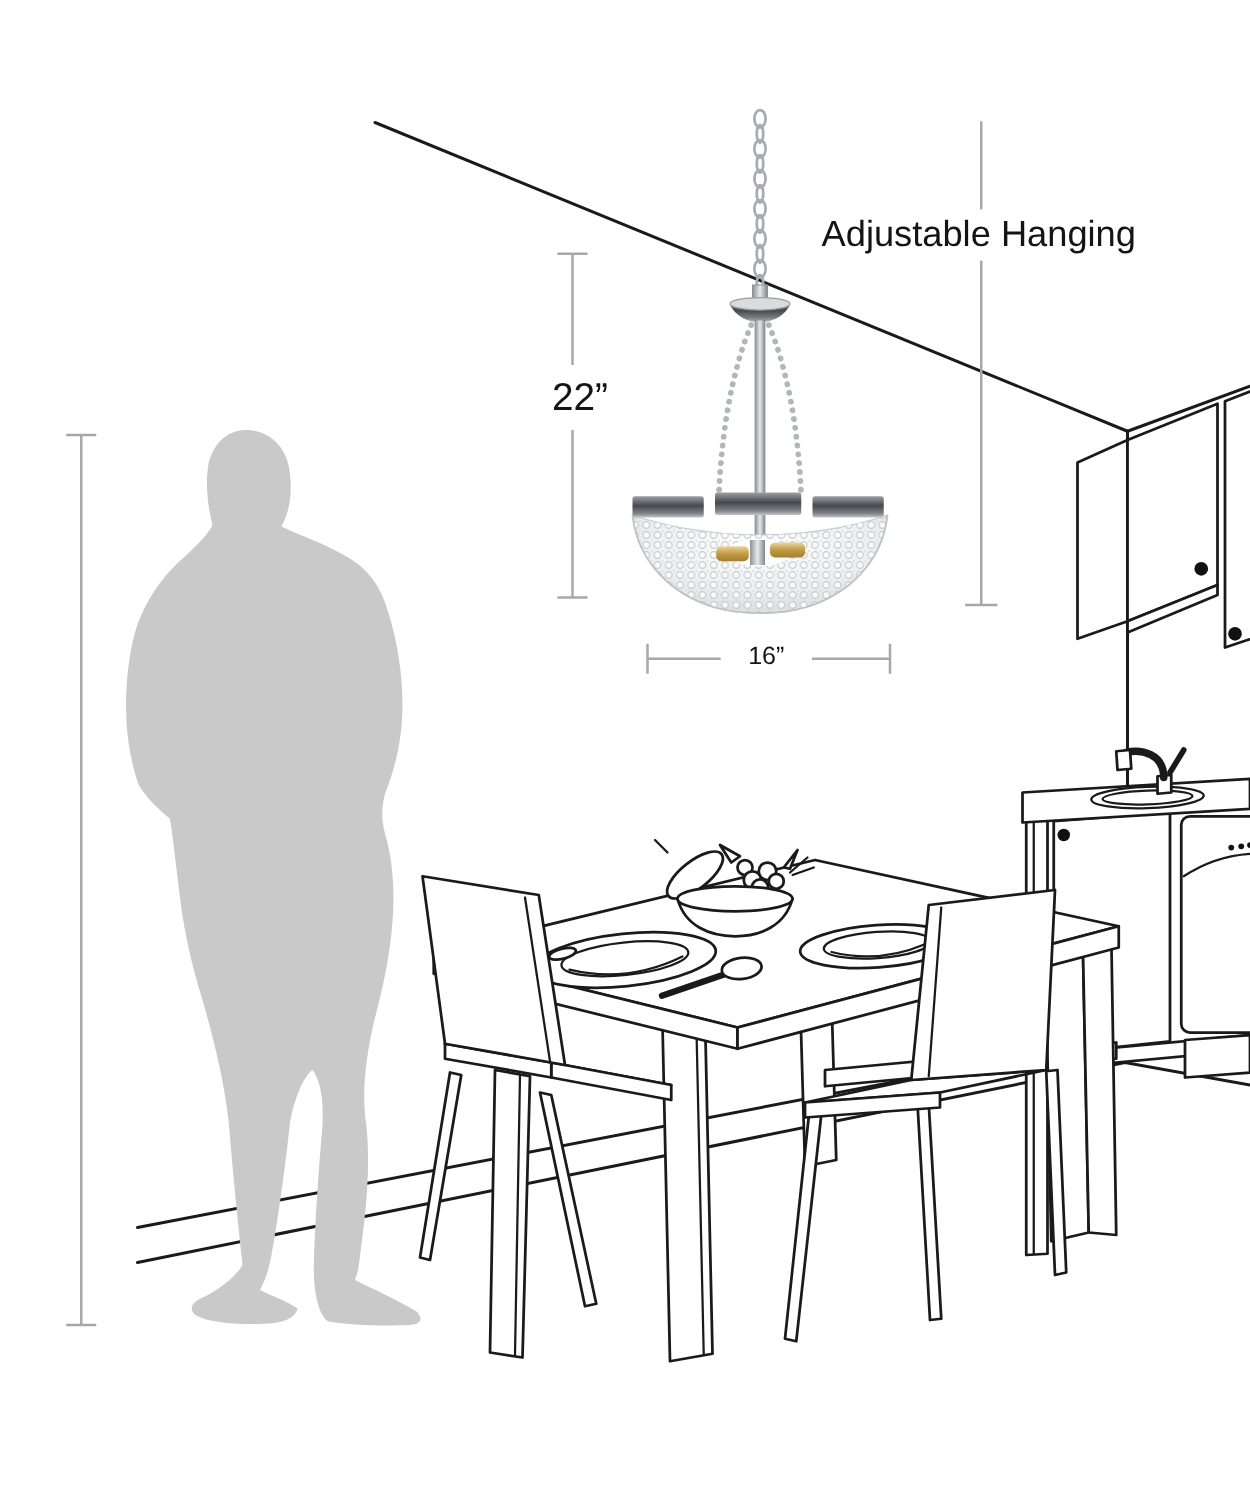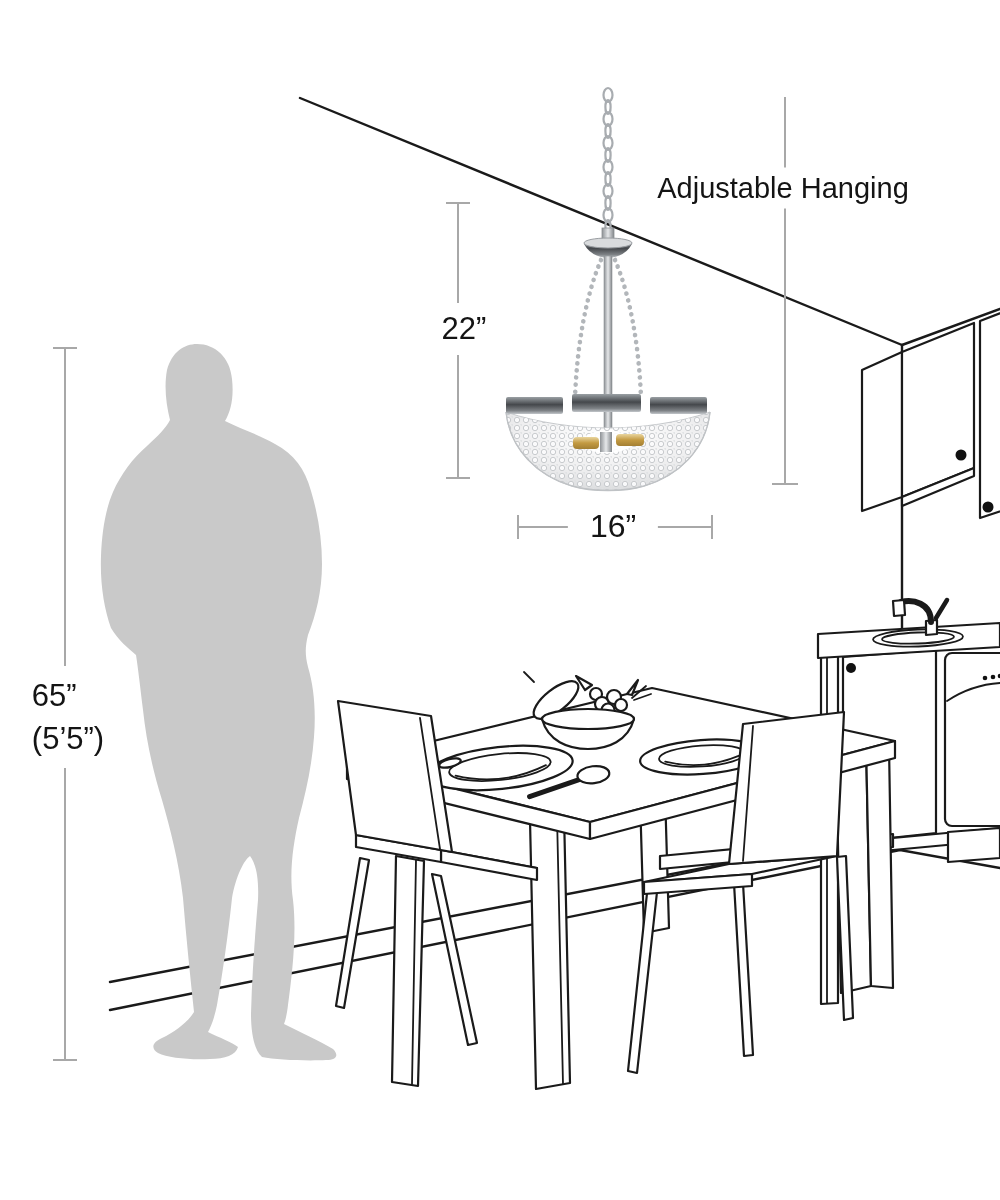--- a/index.html
+++ b/index.html
@@ -12,26 +12,26 @@
   html,body{margin:0;padding:0;background:#e9e9e9;}
   .stage{
     position:relative;width:1000px;height:1200px;background:var(--background);
     margin:0 auto;overflow:hidden;
     font-family:"Liberation Sans", sans-serif;
   }
   .scene{position:absolute;left:0;top:0;}
   .dim-label{
     position:absolute;transform:translate(-50%,-50%);
     background:var(--background);color:var(--label-text);
-    text-align:left;white-space:nowrap;
+    text-align:center;white-space:nowrap;
   }
   .dim-label .ln{display:block;}
   #label-hanging{font-size:29px;line-height:37px;padding:2px 6px;}
   #label-22{font-size:31px;padding:8px 4px;}
-  #label-16{font-size:32px;padding:2px 22px;}
+  #label-16{font-size:20px;padding:2px 22px;}
   #label-65{font-size:31px;line-height:43px;padding:8px 2px;}
   svg .furn{fill:#ffffff;stroke:var(--line-art);stroke-width:2.2;stroke-linejoin:round;}
   svg .wire{fill:none;stroke:var(--line-art);stroke-width:2.4;stroke-linecap:round;}
   svg .thin{fill:none;stroke:var(--line-art);stroke-width:1.8;stroke-linecap:round;}
   svg .dim{stroke:var(--dimension-line);stroke-width:2;fill:none;}
   svg [data-name="person-silhouette"] path{fill:var(--silhouette);}
 </style>
 </head>
 <body>
 
@@ -263,22 +263,18 @@
   <g data-name="dim-line-person-height">
     <path class="dim" d="M65,348 L65,1060"></path>
     <path class="dim" d="M53,348 L77,348 M53,1060 L77,1060"></path>
   </g>
 </svg>
 
 <div class="dim-label" id="label-hanging" style="left:783px;top:188px;" data-name="label-hanging-height">
   <span class="ln" data-name="label-hanging-height-line1">Adjustable Hanging</span>
 </div>
 
-<div class="dim-label" id="label-22" style="left:464px;top:329px;" data-name="label-fixture-height">22”</div>
+<div class="dim-label" id="label-22" style="left:464px;top:318px;" data-name="label-fixture-height">22”</div>
 
 <div class="dim-label" id="label-16" style="left:613px;top:526px;" data-name="label-fixture-width">16”</div>
 
-<div class="dim-label" id="label-65" style="left:68px;top:717px;" data-name="label-person-height">
-  <span class="ln" data-name="label-person-height-inches">65”</span>
-  <span class="ln" data-name="label-person-height-feet">(5’5”)</span>
+
 </div>
 
-</div>
-
 </body></html>

